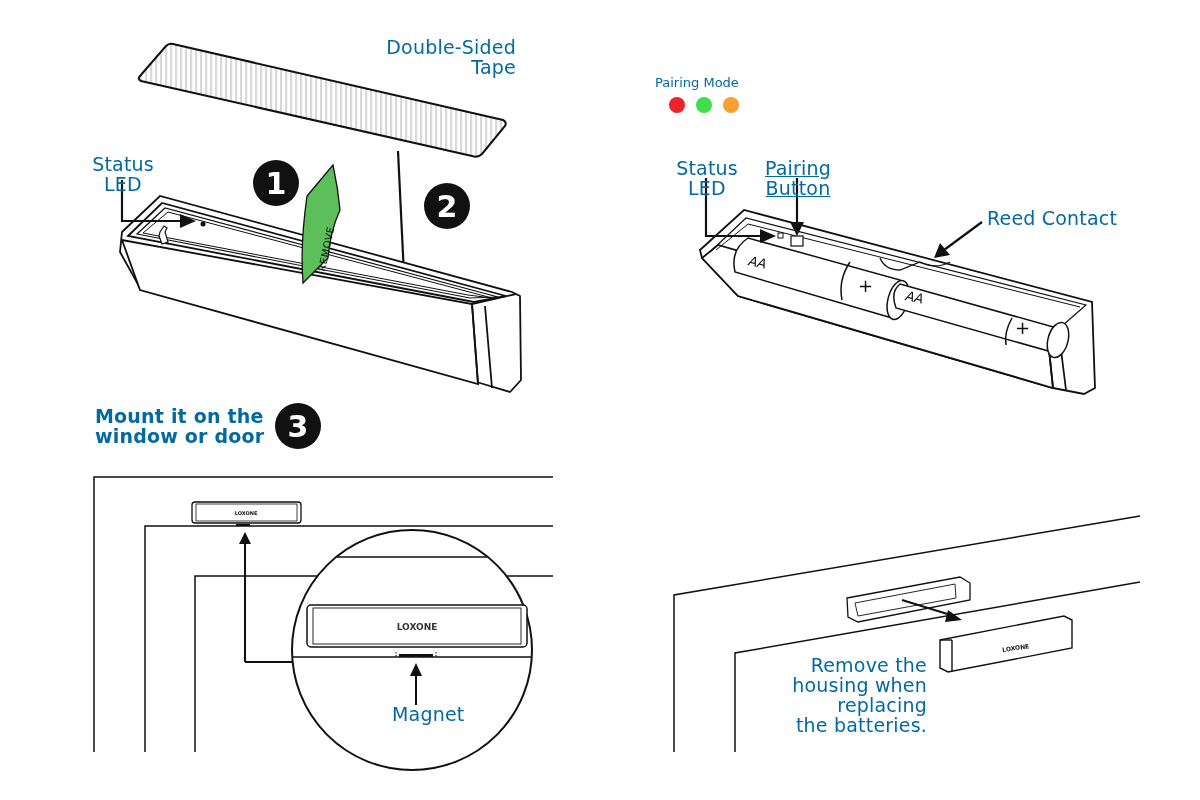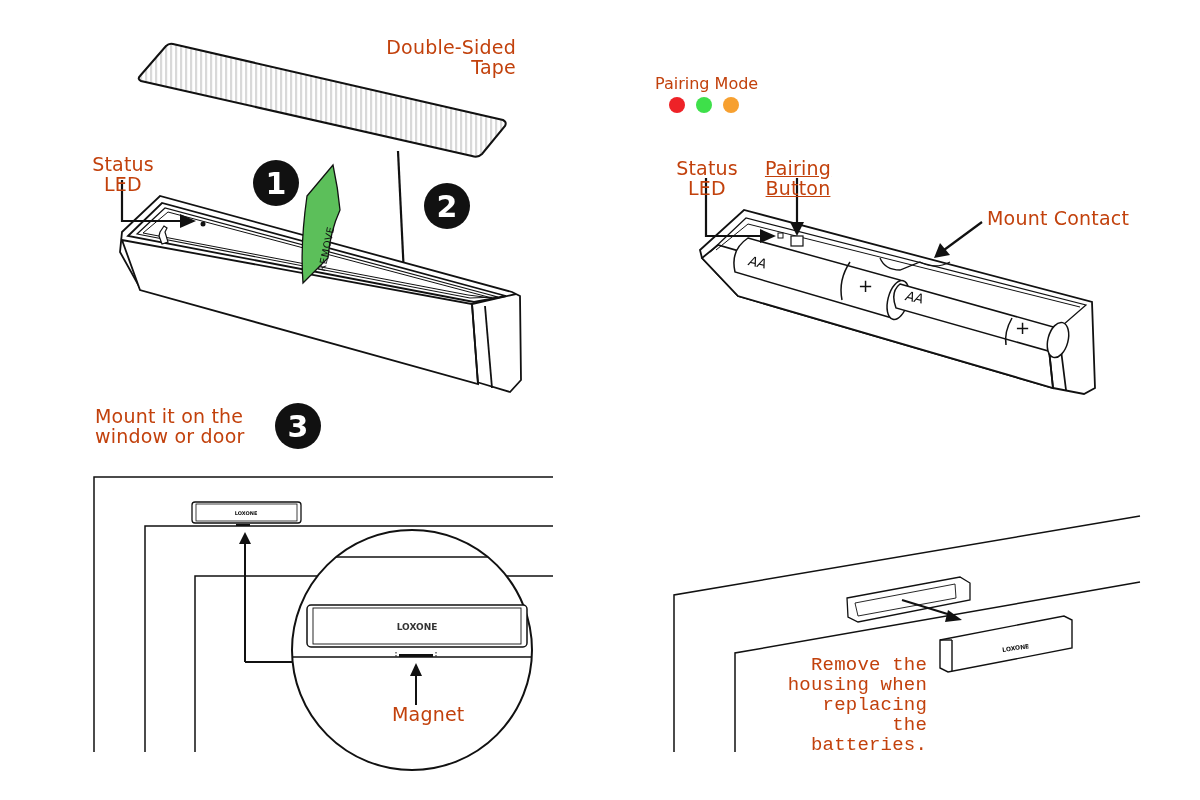--- a/index.html
+++ b/index.html
@@ -1,22 +1,22 @@
 <!DOCTYPE html>
 <html><head>
 <meta charset="utf-8">
 <style>
   html, body { margin: 0; padding: 0; background: #ffffff; }
   body { width: 1200px; height: 800px; position: relative; overflow: hidden;
          font-family: "DejaVu Sans", sans-serif; color: #111; }
   svg#art { position: absolute; left: 0; top: 0; }
   .lbl { position: absolute; font-family: "DejaVu Sans", sans-serif; font-weight: normal;
-         line-height: 1.05; color: #c2410c; white-space: pre-line; }
+         line-height: 1.05; color: #0369a1; white-space: pre-line; }
   .lbl.big { font-size: 19px; letter-spacing: 0.2px; }
-  .lbl.small { font-size: 16px; }
+  .lbl.small { font-size: 13px; }
   .lbl.right { text-align: right; }
   .lbl.center { text-align: center; margin-top: 28px; }
   .step { position: absolute; width: 46px; height: 46px; border-radius: 50%;
           background: #111; color: #fff; font-size: 30px; font-weight: bold;
           display: flex; align-items: center; justify-content: center; font-family: "DejaVu Sans", sans-serif; }
   .dot { position: absolute; width: 16px; height: 16px; border-radius: 50%; }
 </style>
 </head>
 <body>
 
@@ -159,23 +159,23 @@
 <div class="step" style="left:424px; top:183px;">2</div>
 
 <div class="lbl small" style="left:655px; top:76px;">Pairing Mode</div>
 <div class="dot" style="left: 669px; top: 97px; background: rgb(238, 34, 39);"></div>
 <div class="dot" style="left: 696px; top: 97px; background: rgb(62, 224, 74);"></div>
 <div class="dot" style="left: 723px; top: 97px; background: rgb(247, 160, 48);"></div>
 <div class="lbl big center" style="left:664px; top:131px; width:86px;">Status
 LED</div>
 <div class="lbl big center" style="left:752px; top:131px; width:92px;text-decoration:underline;">Pairing
 Button</div>
-<div class="lbl big" style="left:987px; top:209px;">Mount Contact</div>
+<div class="lbl big" style="left:987px; top:209px;">Reed Contact</div>
 
-<div class="lbl big" style="left:95px; top:407px;">Mount it on the
+<div class="lbl big" style="left:95px; top:407px;font-weight:bold;">Mount it on the
 window or door</div>
 <div class="step" style="left:275px; top:403px;">3</div>
 <div class="lbl big" style="left:392px; top:705px;">Magnet</div>
 
-<div class="lbl big right" style="left:770px; top:656px; width:157px;font-family:Liberation Mono, monospace;">Remove the
+<div class="lbl big right" style="left:770px; top:656px; width:157px;">Remove the
 housing when
 replacing
 the batteries.</div>
 
 </body></html>

